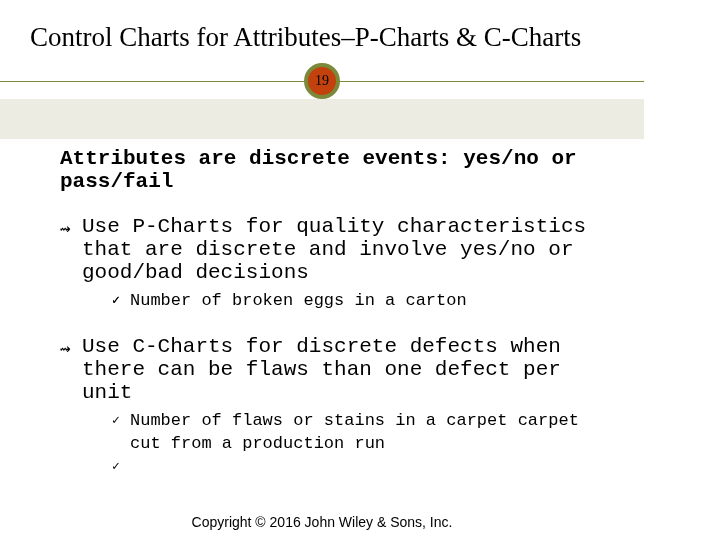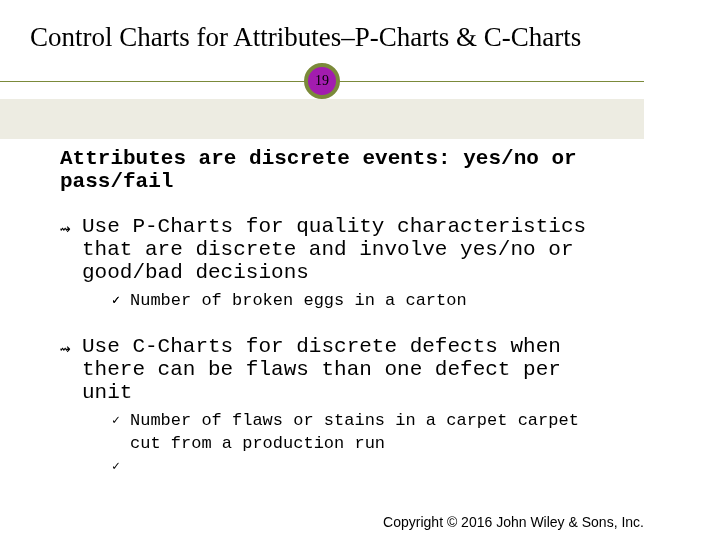--- a/index.html
+++ b/index.html
@@ -37,21 +37,21 @@
     background: #7b8a3a;
   }
   .page-badge {
     position: absolute;
     left: 50%;
     top: 0;
     transform: translateX(-50%);
     width: 36px;
     height: 36px;
     border-radius: 50%;
-    background: #a21caf;
+    background: #c2410c;
     border: 4px solid #7b8a3a;
     box-sizing: border-box;
     font-size: 14px;
     display: flex;
     align-items: center;
     justify-content: center;
     color: #000;
     font-family: Georgia, serif;
   }
   .beige-band {
@@ -95,21 +95,21 @@
     position: absolute;
     left: 0;
     top: 2px;
     font-size: 13px;
   }
   .footer {
     position: absolute;
     bottom: 10px;
     left: 0;
     right: 0;
-    text-align: right;
+    text-align: center;
     font-family: Arial, sans-serif;
     font-size: 14px;
     color: #000;
   }
 </style>
 </head>
 <body>
 
 <div class="slide">
 

